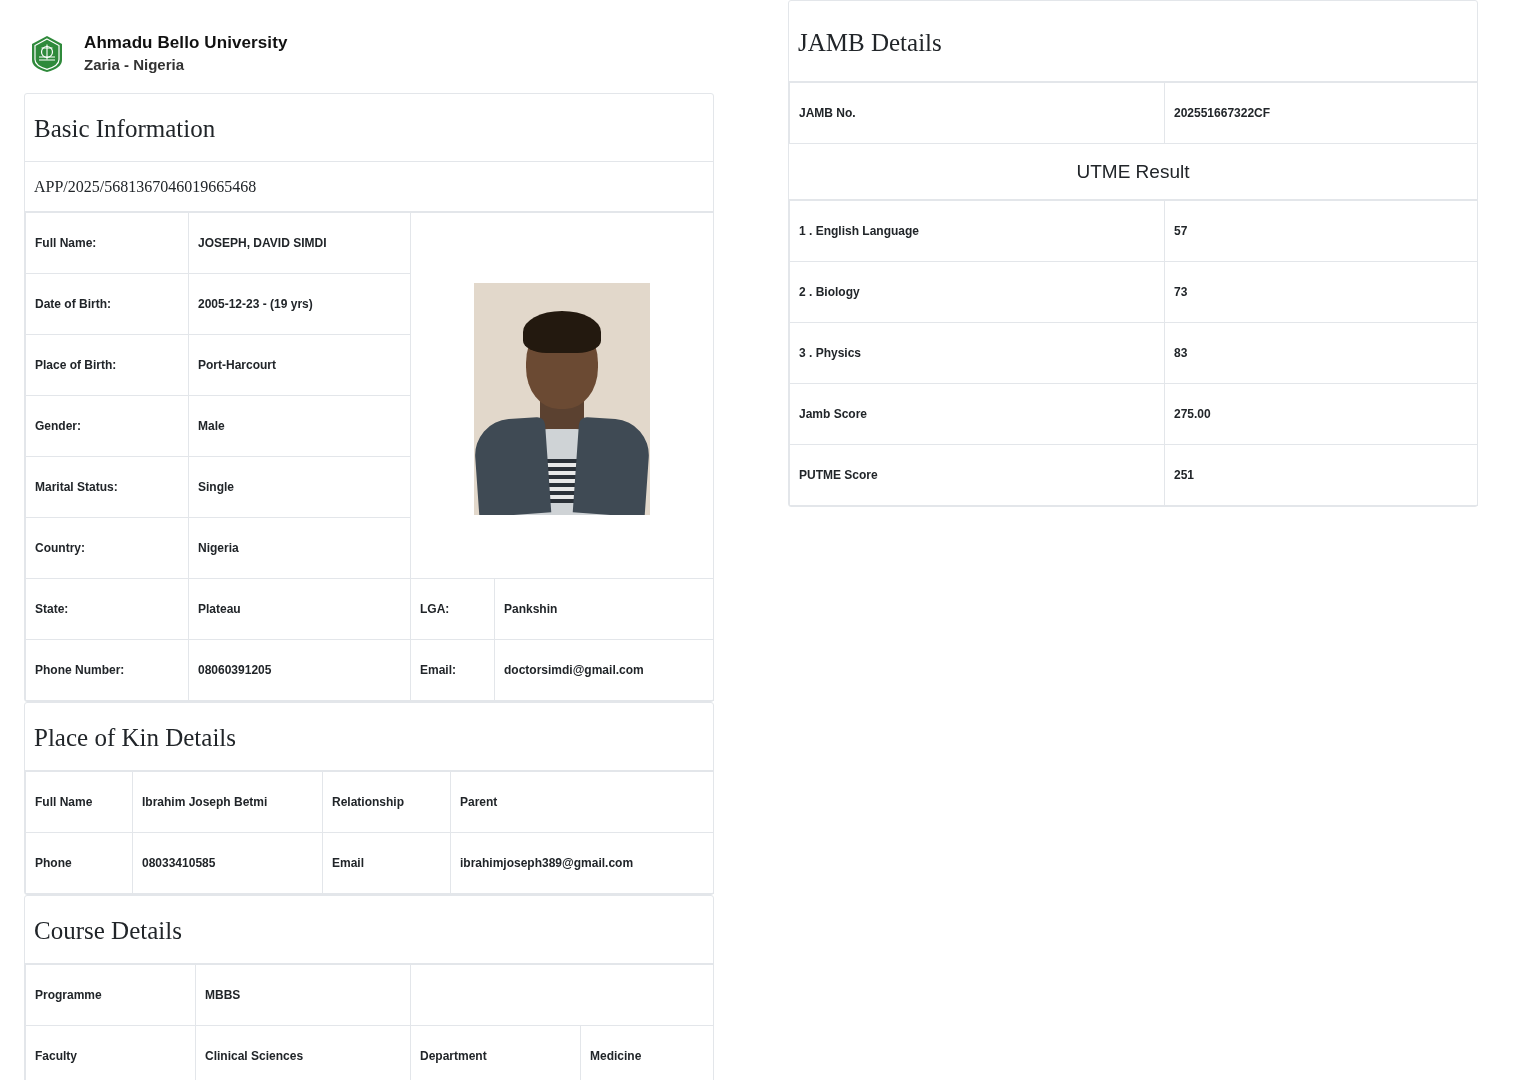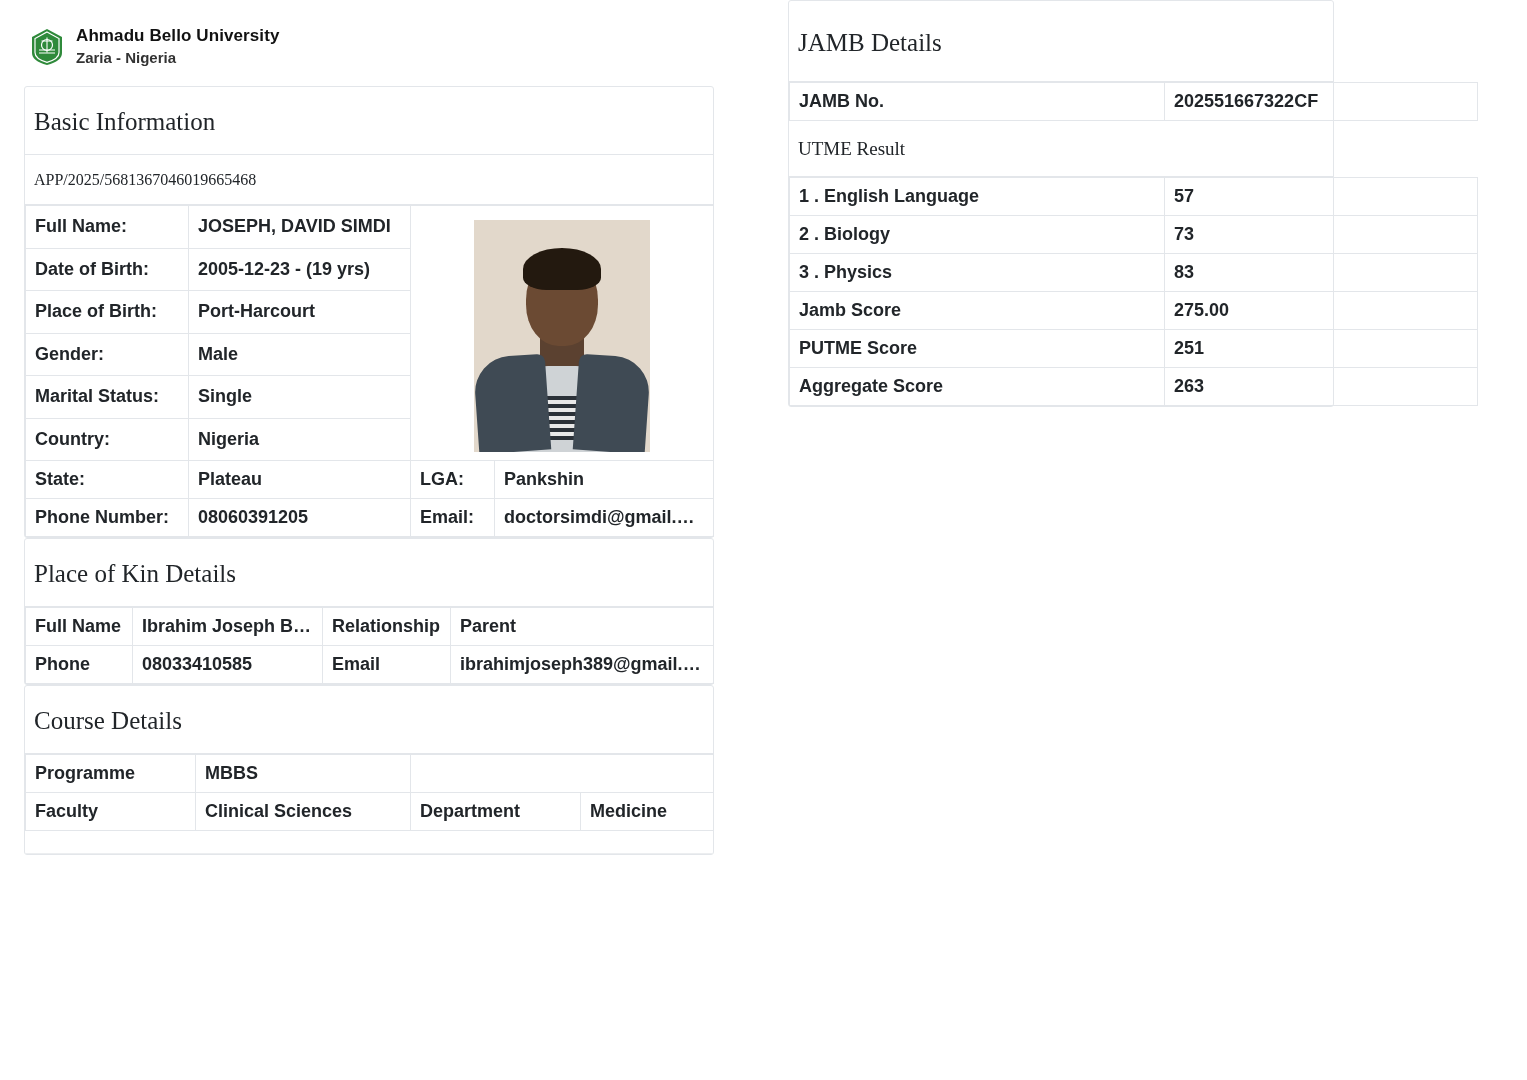--- a/index.html
+++ b/index.html
@@ -16,29 +16,29 @@
     overflow: hidden;
   }
   .col-left {
     position: absolute;
     left: 24px; top: 0;
     width: 690px;
   }
   .col-right {
     position: absolute;
     left: 788px; top: 0;
-    width: 546px;
+    width: 690px;
   }
 
   
   .brand {
     display: flex;
     align-items: center;
-    gap: 12px;
-    padding: 25px 0 18px 6px;
+    gap: 20px;
+    padding: 32px 0 18px 6px;
   }
   .brand-logo { width: 34px; height: 38px; flex: 0 0 auto; }
   .brand-text { line-height: 1.25; }
   .brand-name {
     font-size: 17px;
     font-weight: bold;
     color: #111;
     letter-spacing: .1px;
   }
   .brand-sub {
@@ -67,22 +67,22 @@
   }
 
   
   table.t {
     width: 100%;
     border-collapse: collapse;
     table-layout: fixed;
   }
   table.t td {
     border: 1px solid #e3e6ea;
-    padding: 8px 9px;
-    font-size: 18px;
+    padding: 23px 9px;
+    font-size: 12px;
     vertical-align: middle;
     color: #212529;
     overflow: hidden;
     white-space: nowrap;
     text-overflow: ellipsis;
   }
   td.lbl { font-weight: bold; }
   td.val { font-weight: bold; }
   td.photo-cell {
     border-left: 1px solid #e3e6ea;
@@ -129,24 +129,25 @@
 
   
   .card-right { border: 1px solid #e3e6ea; border-radius: 3px; }
   .r-title {
     font-family: "Liberation Serif", serif;
     font-size: 25px;
     padding: 28px 9px 24px 9px;
     border-bottom: 1px solid #e3e6ea;
   }
   .r-sub {
-    font-family: Liberation Serif, serif;
+    font-family: Liberation Sans, sans-serif;
     font-size: 19px;
     padding: 17px 9px 16px 9px;
     border-bottom: 1px solid #e3e6ea;
+    text-align: center;
   }
 </style>
 </head>
 <body>
 
 <div class="page">
 
   <div class="col-left">
 
     <div class="brand">
@@ -329,23 +330,19 @@
             <td class="val">83</td>
           </tr>
           <tr>
             <td class="lbl">Jamb Score</td>
             <td class="val">275.00</td>
           </tr>
           <tr>
             <td class="lbl">PUTME Score</td>
             <td class="val">251</td>
           </tr>
-          <tr>
-            <td class="lbl">Aggregate Score</td>
-            <td class="val">263</td>
-          </tr>
         </tbody>
       </table>
     </div>
 
   </div>
 
 </div>
 
 </body></html>

